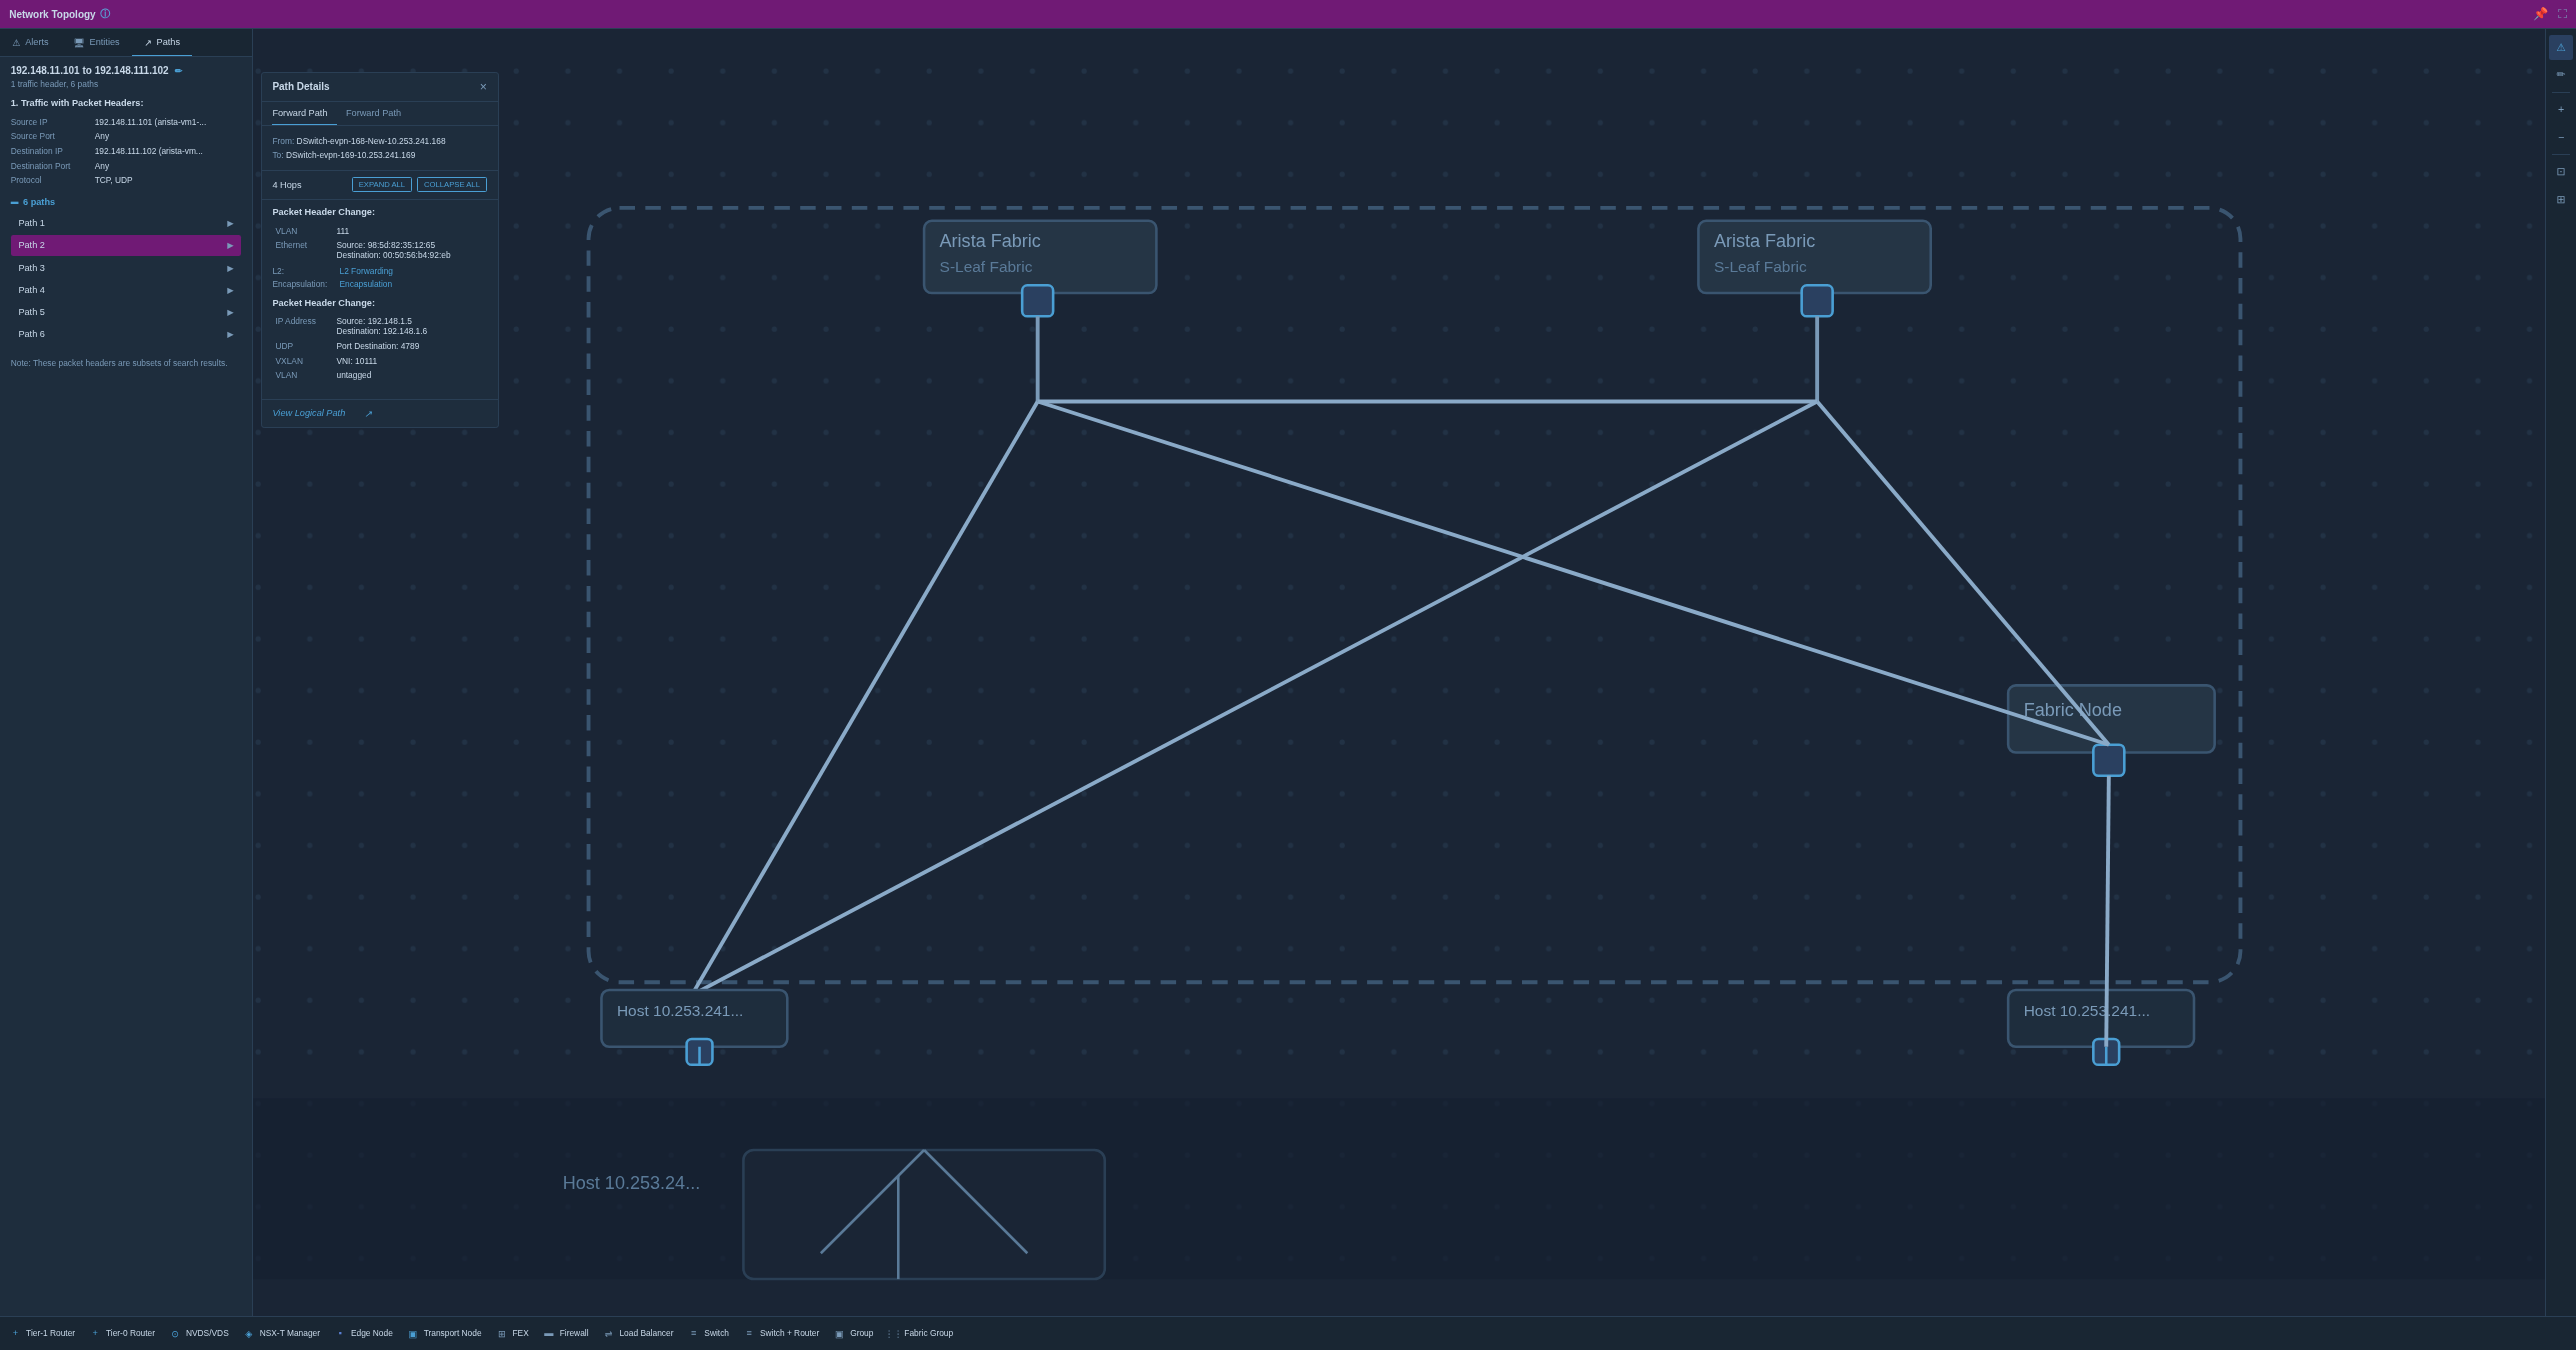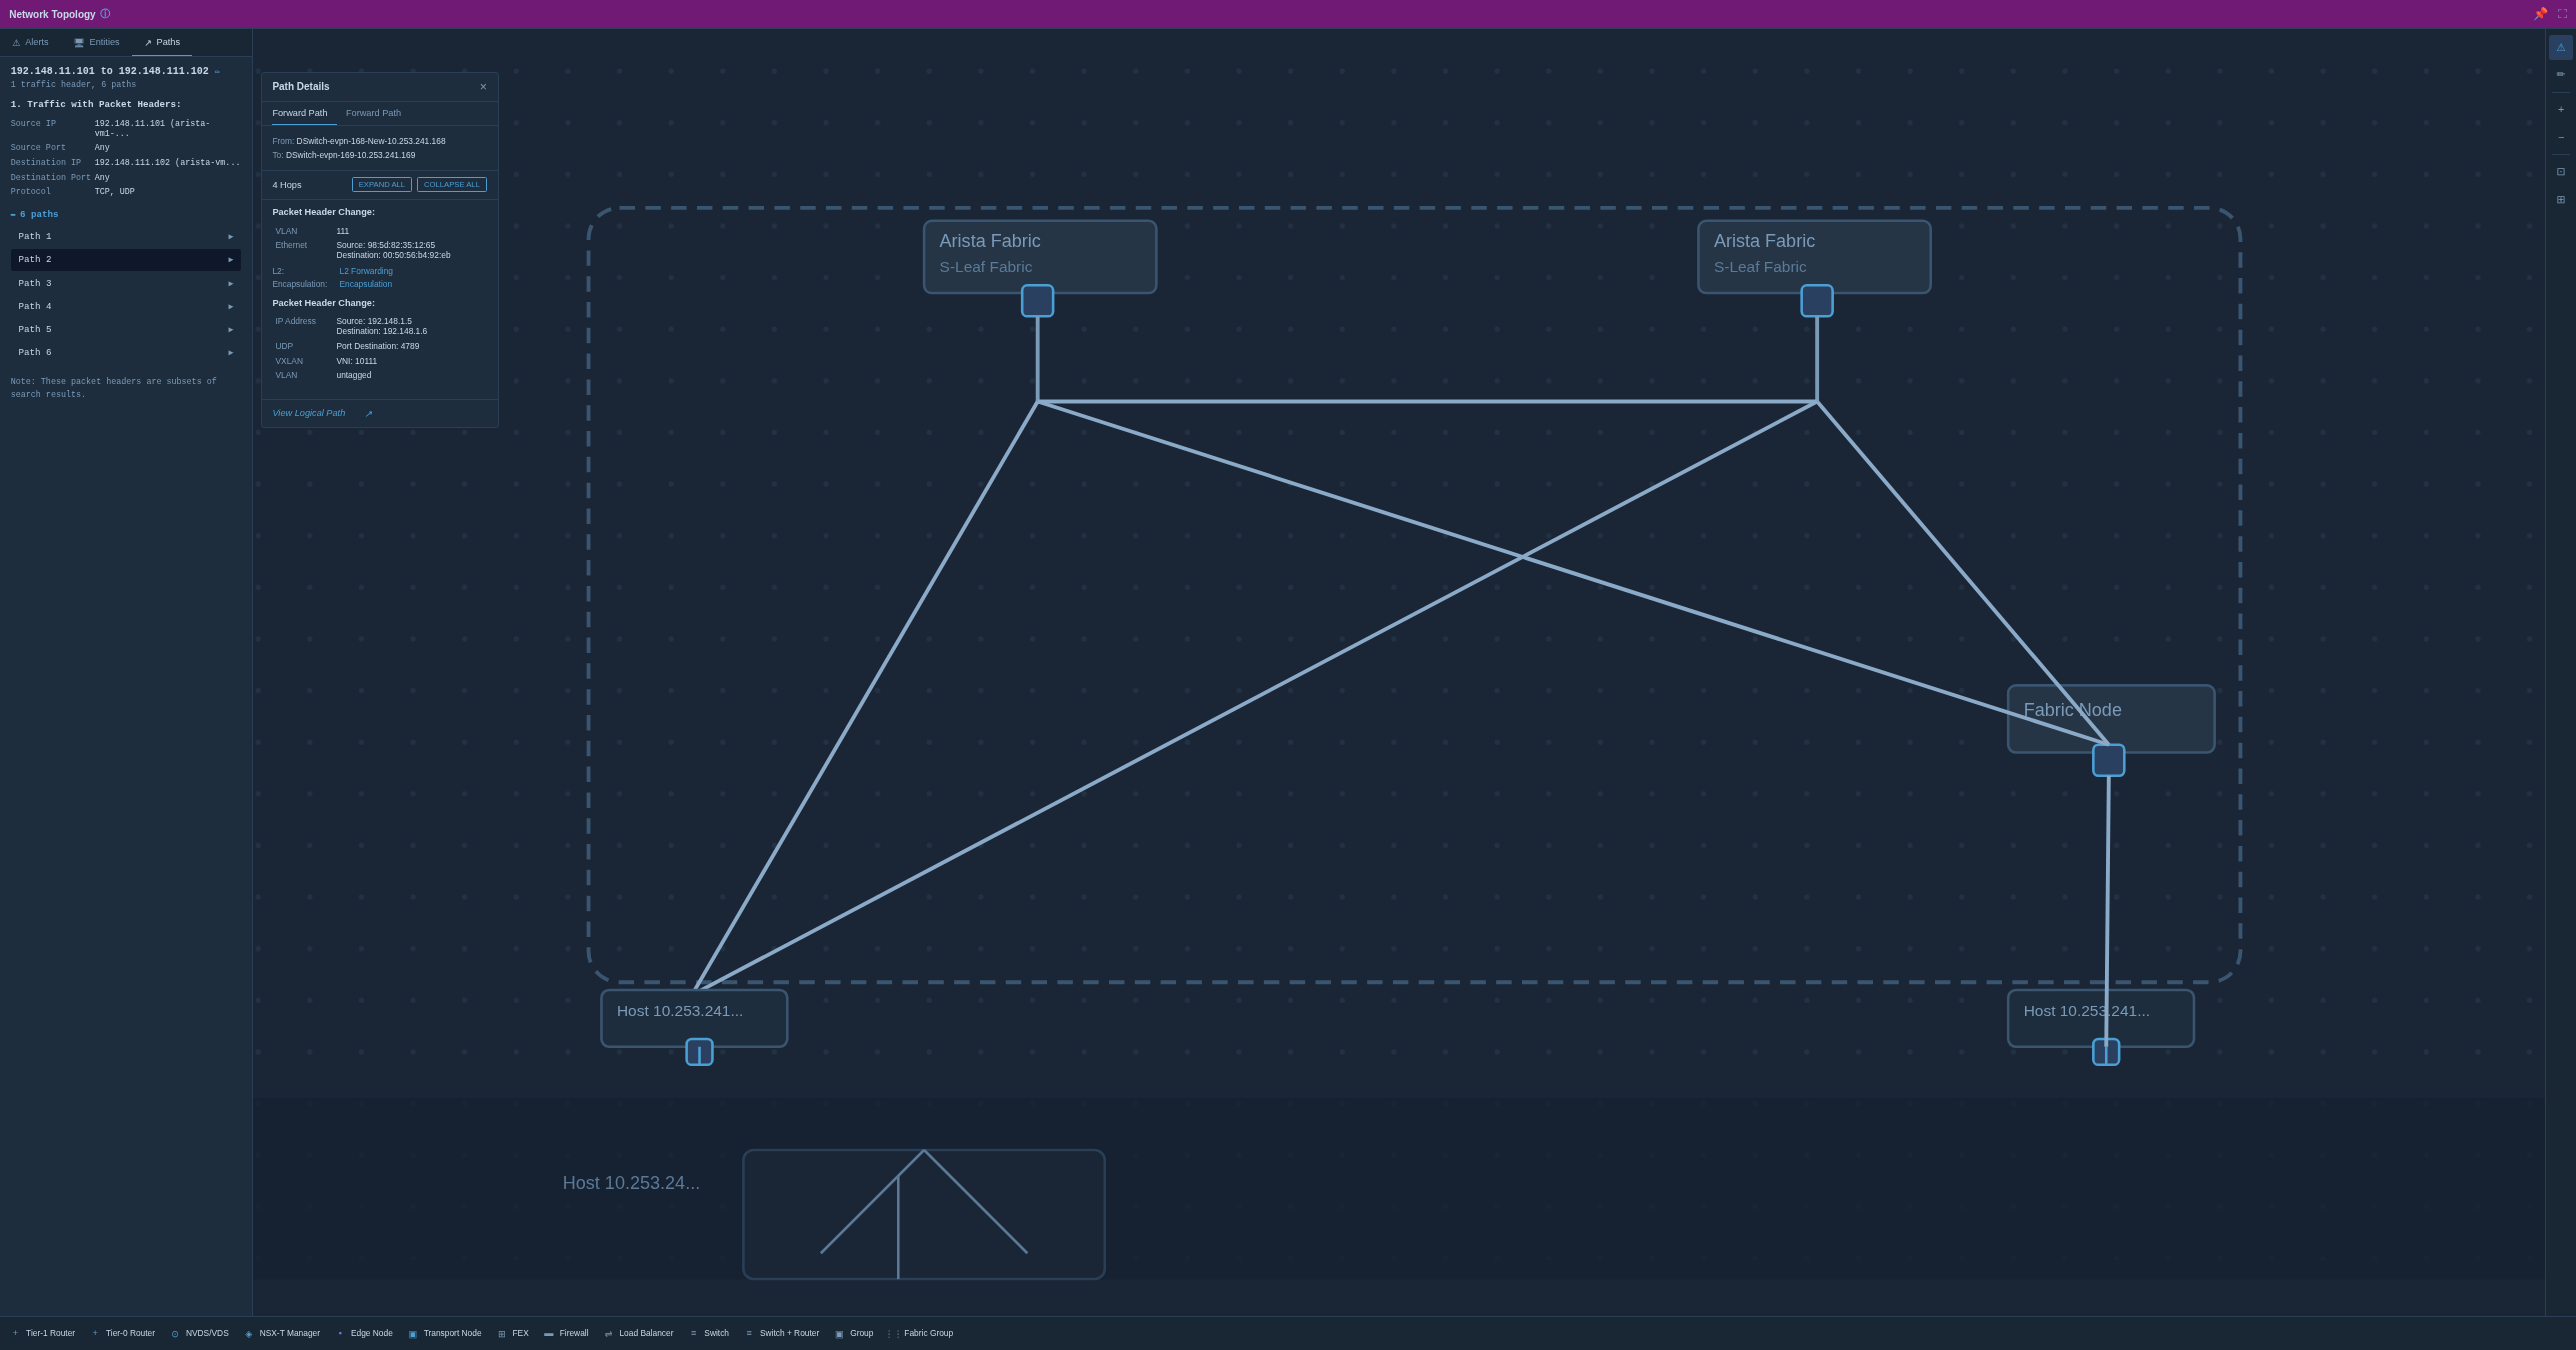--- a/index.html
+++ b/index.html
@@ -86,21 +86,20 @@
       color: #c8d8e8;
       border-bottom: 1.5px solid #4a9fd4;
     }
     .tab-icon { font-size: 9.2px; }
 
     
     .panel-content {
       padding: 7.7px 10.7px;
       flex: 1;
       overflow-y: auto;
-      font-family: Liberation Mono, monospace;
     }
 
     .route-title {
       font-size: 10px;
       font-weight: 600;
       color: #c8d8e8;
       display: flex;
       align-items: center;
       gap: 6.1px;
       margin-bottom: 3.1px;
@@ -161,21 +160,21 @@
       align-items: center;
       justify-content: space-between;
       padding: 5.4px 7.7px;
       margin-bottom: 1.5px;
       cursor: pointer;
       border-radius: 2.3px;
       color: #c8d8e8;
       font-size: 9.2px;
     }
     .path-item.active {
-      background: #0f172a;
+      background: #701a75;
       color: #c8d8e8;
       gap: 44px;
     }
     .path-item .chevron { color: #7a9ab8; font-size: 8.4px; }
 
     .note-text {
       margin-top: 12.3px;
       color: #7a9ab8;
       font-size: 8.4px;
       line-height: 1.5;

